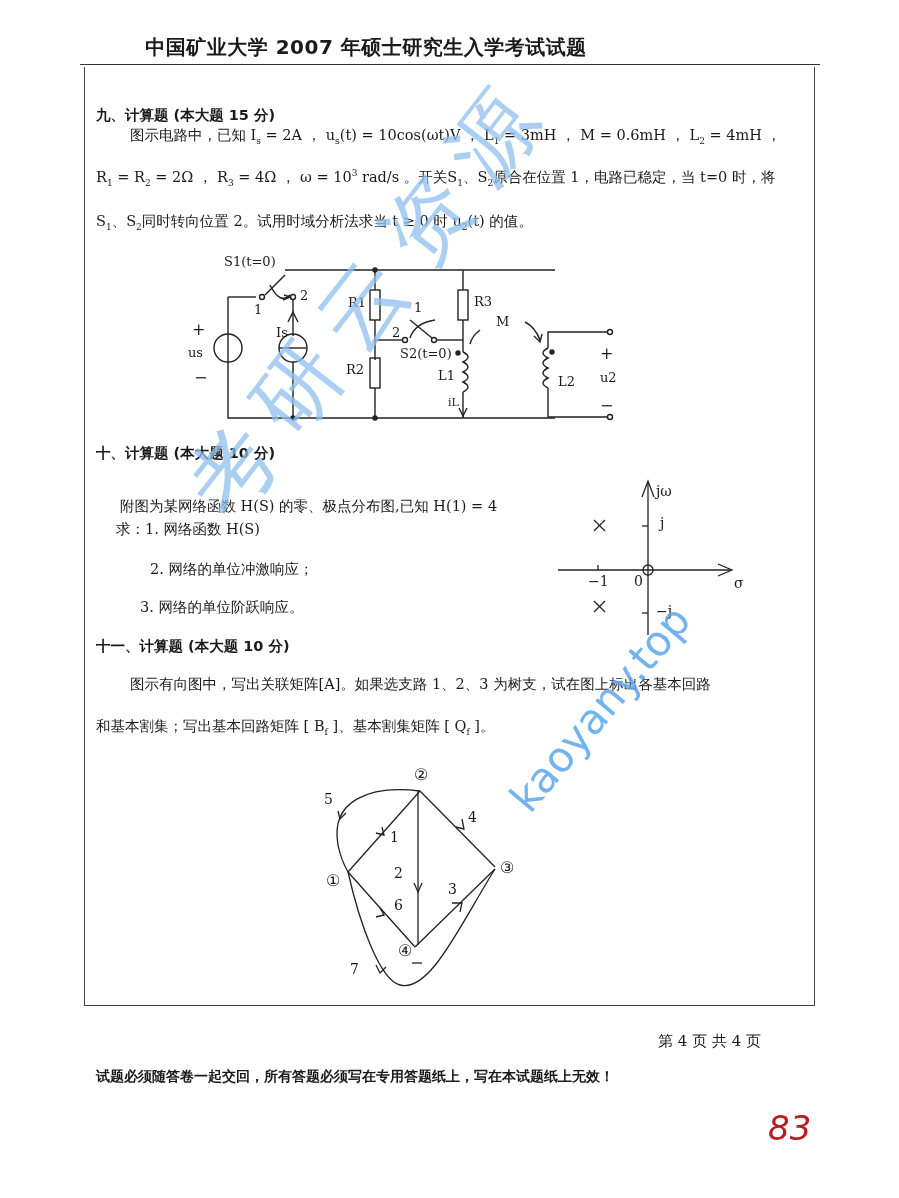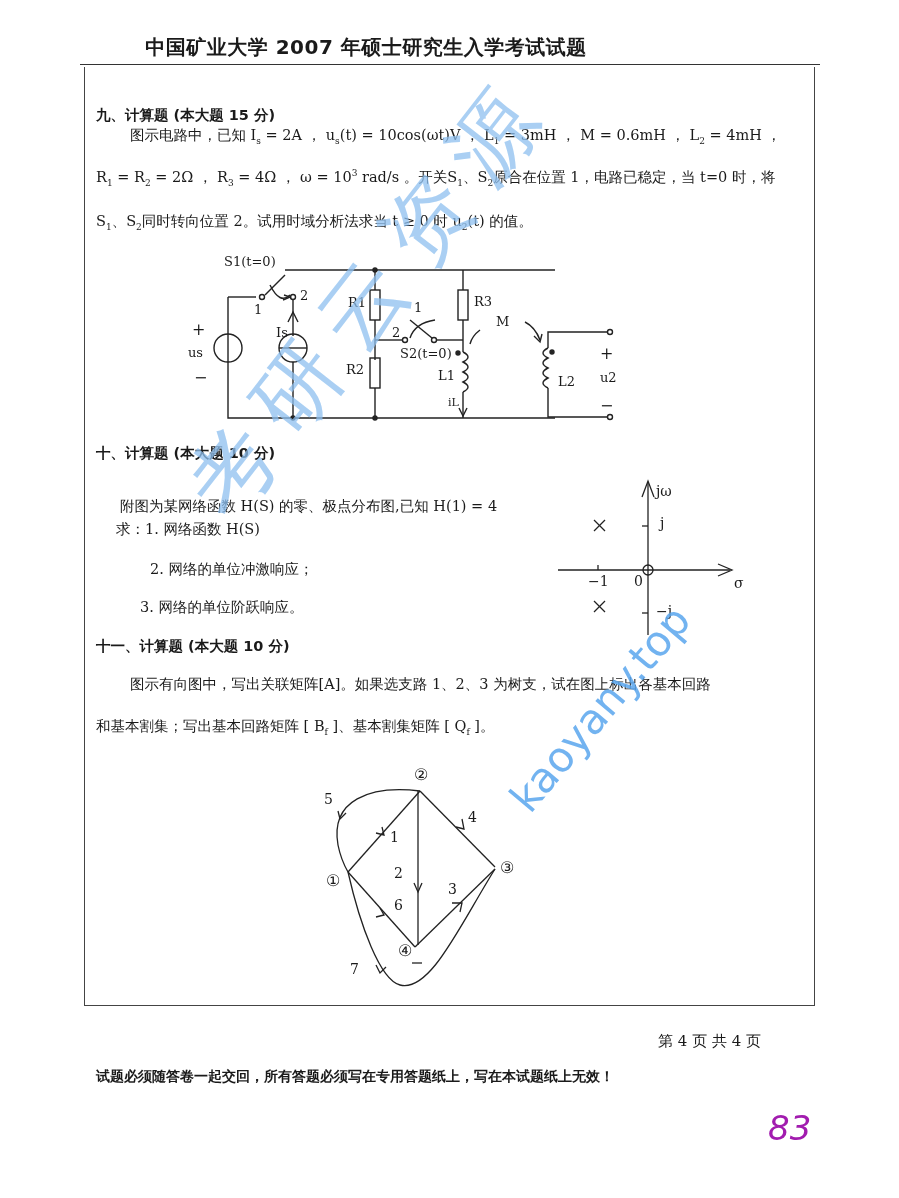--- a/index.html
+++ b/index.html
@@ -13,21 +13,21 @@
     font-family: "DejaVu Sans", "Liberation Sans", sans-serif;
     font-weight: bold; font-size: 20px; letter-spacing: 0.5px;
   }
   .rule { left: 80px; width: 740px; top: 64px; height: 0; border-top: 1.5px solid #333; }
   .box { left: 84px; top: 67px; width: 729px; height: 938px; border: 1.5px solid #444; border-top: none; }
   .qhead { font-family: "DejaVu Sans", "Liberation Sans", sans-serif; font-size: 14.5px; font-weight: bold; }
   .qtext { font-size: 14.5px; white-space: nowrap; }
   sub { font-size: 9px; }
   .footer-page { right: 138px; top: 1032px; font-size: 15px; margin-left: 29px; }
   .footer-note { left: 96px; top: 1068px; font-family: "DejaVu Sans", "Liberation Sans", sans-serif; font-weight: bold; font-size: 14px; }
-  .handnum { left: 768px; top: 1108px; font-size: 34px; font-style: italic; font-family: "DejaVu Sans", sans-serif; color:#a21caf; }
+  .handnum { left: 768px; top: 1108px; font-size: 34px; font-style: italic; font-family: "DejaVu Sans", sans-serif; color:#b91c1c; }
   .wm-cn { left: 160px; top: 470px; font-family: "DejaVu Sans", sans-serif; font-size: 86px; color: #8ec0f0; opacity: 0.75;
            transform: rotate(-52deg); transform-origin: left top; white-space: nowrap; letter-spacing: 20px; }
   .wm-en { left: 500px; top: 790px; font-family: "DejaVu Sans", sans-serif; font-size: 42px; color: #5aa6ee; opacity: 0.85;
            transform: rotate(-50deg); transform-origin: left top; white-space: nowrap; }
 </style>
 </head>
 <body>
 
 <div class="abs title">中国矿业大学 2007 年硕士研究生入学考试试题</div>
 <div class="abs rule"></div>

